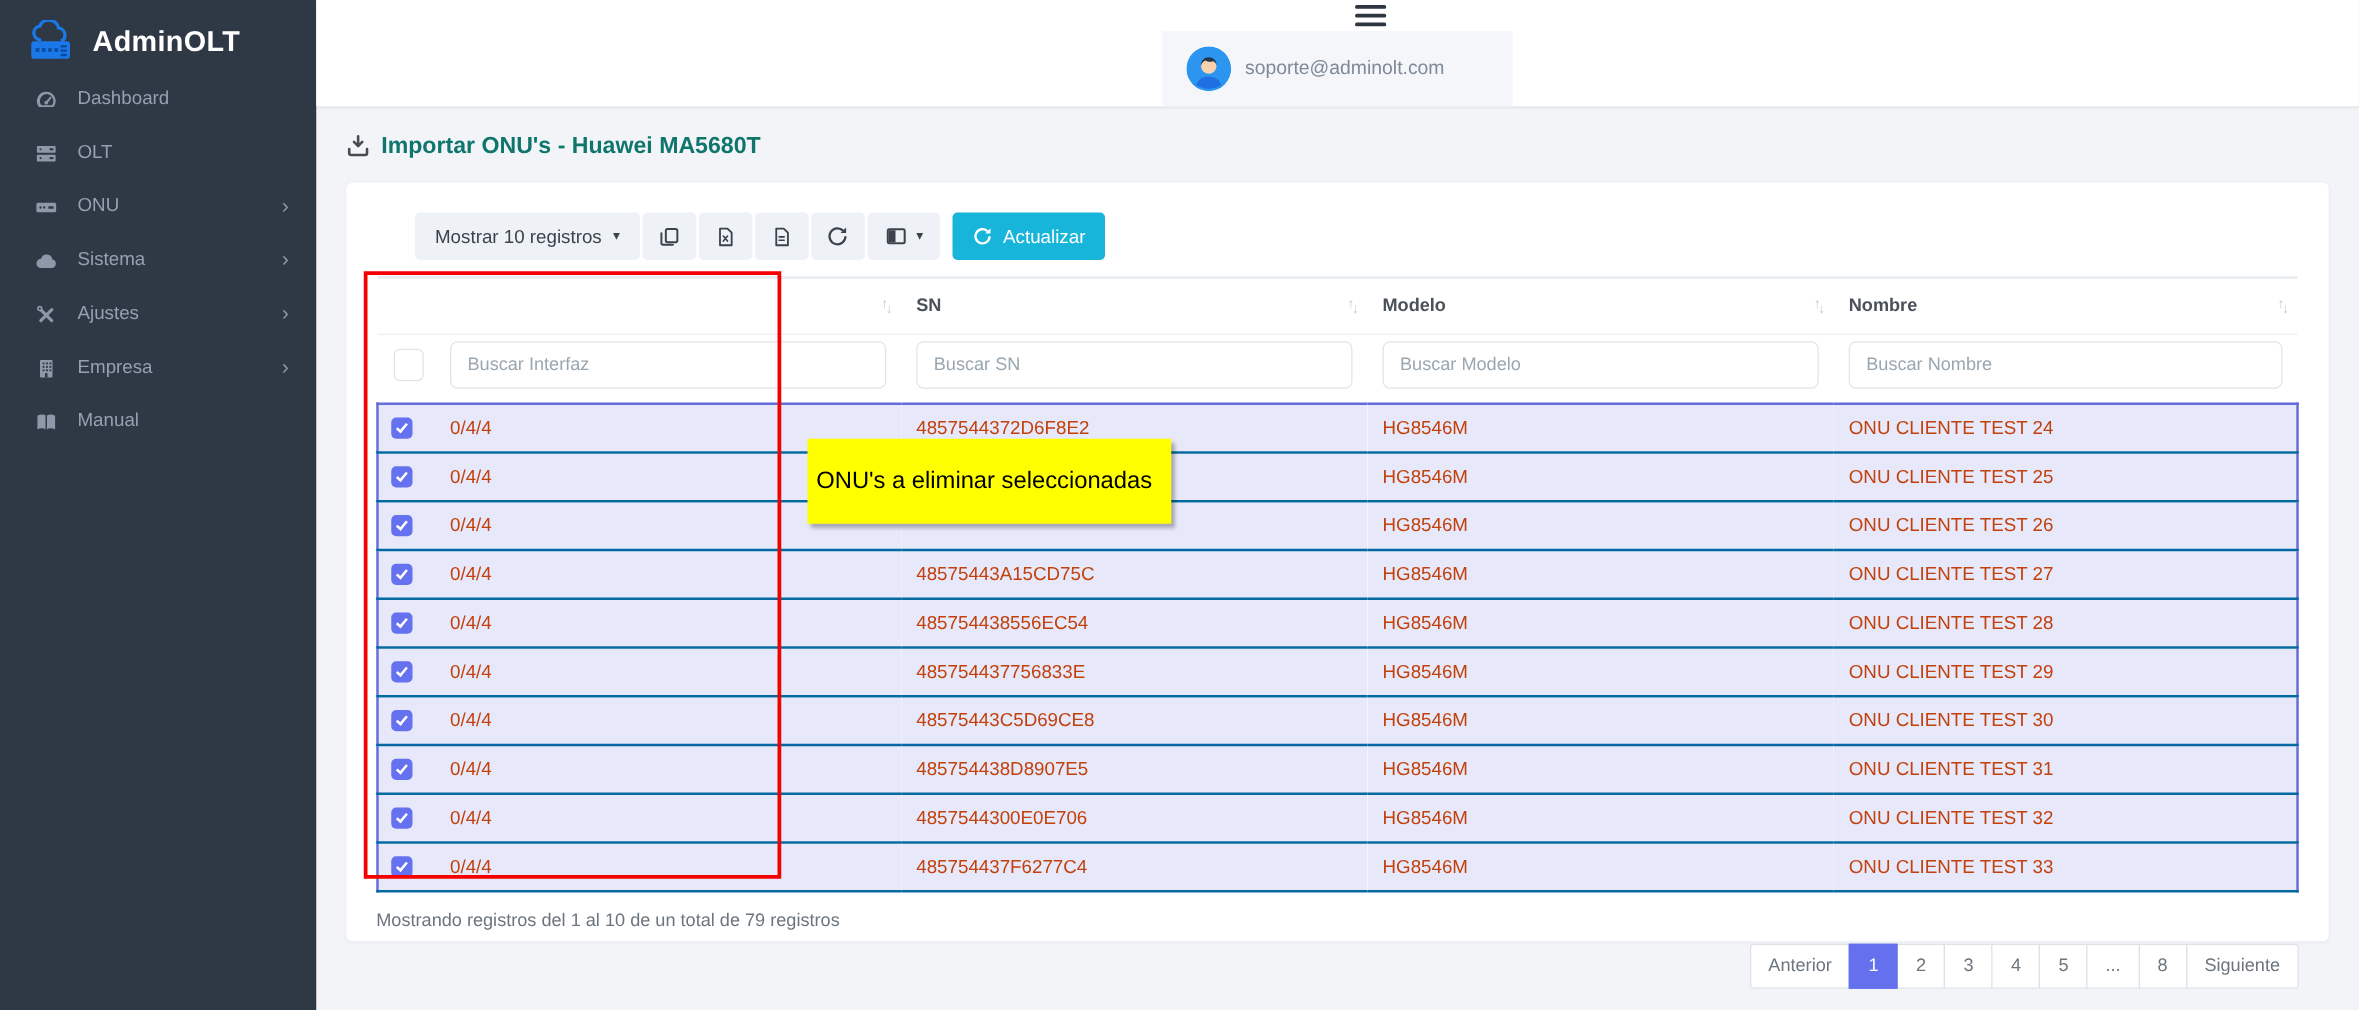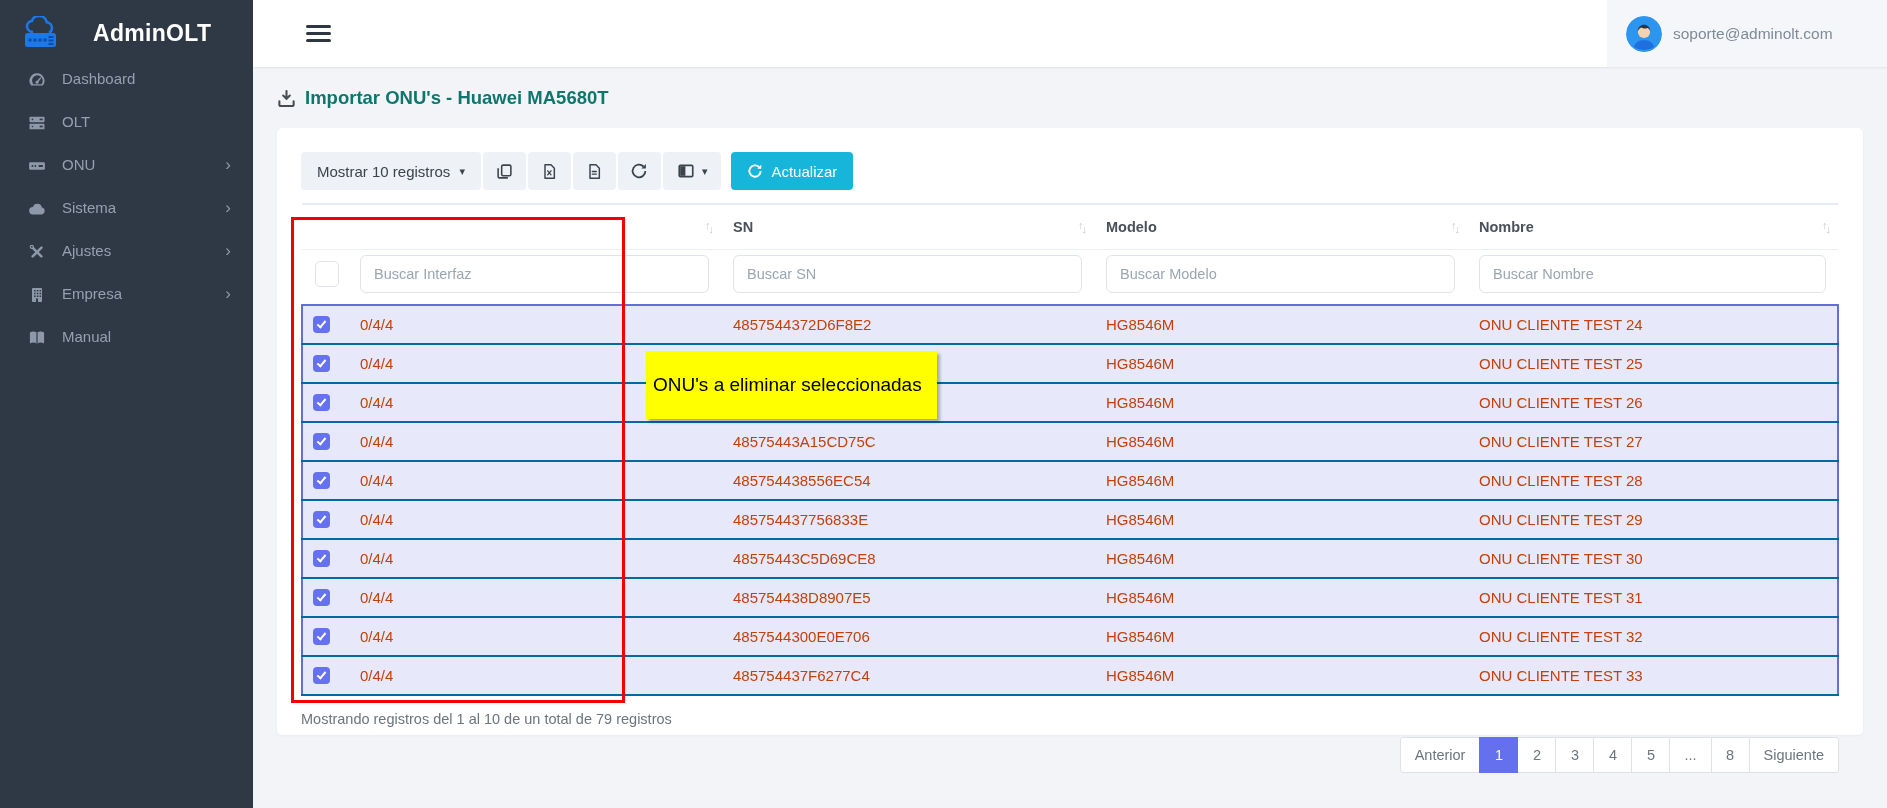--- a/index.html
+++ b/index.html
@@ -6,48 +6,48 @@
   html,body { margin:0; padding:0; }
   body {
     width:1887px; height:808px; position:relative; overflow:hidden;
     font-family:"Liberation Sans", sans-serif; background:#f2f4f7;
     -webkit-font-smoothing:antialiased;
   }
   .app { display:flex; height:808px; }
 
   
   .sidebar { width:253px; flex-shrink:0; background:#2f3845; }
-  .logo-row { height:67px; display:flex; align-items:center; gap:25px; padding-left:24px; cursor:pointer; }
+  .logo-row { height:67px; display:flex; align-items:center; gap:6px; padding-left:24px; cursor:pointer; }
   .logo-text { color:#fff; font-weight:bold; font-size:23px; letter-spacing:.3px; }
   .nav { padding-top:3px; }
   .nav-item { height:43px; display:flex; align-items:flex-start; gap:15px; padding:0 22px 0 27px;
               color:#95a1b0; font-size:15px; cursor:pointer; }
   .nav-item .nicon { width:20px; height:20px; color:#8d99a8; flex-shrink:0; display:flex; align-items:center; }
   .nav-item .chev { margin-left:auto; color:#8d99a8; font-size:17px; line-height:1; }
 
   
   .main { flex:1; display:flex; flex-direction:column; min-width:0; }
-  .topbar { height:67px; background:#fff; display:flex; align-items:center; justify-content:space-between;
-            box-shadow:0 1px 2px rgba(50,58,70,.08); position:relative; z-index:5; }
+  .topbar { height:85px; background:#fff; display:flex; align-items:center; justify-content:space-between;
+            box-shadow:0 1px 2px rgba(50,58,70,.08); position:relative; z-index:5;flex-direction:column; }
   .burger { margin-left:53px; width:25px; cursor:pointer; }
   .burger span { display:block; height:3px; background:#2e3640; border-radius:2px; margin:4px 0; }
   .user-box { width:280px; height:67px; background:#f4f6fa; display:flex; align-items:center; gap:11px;
               padding-left:19px; cursor:pointer; }
   .user-email { color:#7e8a97; font-size:15.5px; }
   .avatar { width:36px; height:36px; border-radius:50%; overflow:hidden; flex-shrink:0; }
 
   
   .content { flex:1; padding:20px 24px 0; }
   .page-title { display:flex; align-items:center; gap:9px; color:#0f766e; font-weight:bold; font-size:18.5px; }
   .page-title .ticon { color:#454c54; display:flex; }
   .card { background:#fff; border-radius:5px; margin-top:19px; padding:24px 24px 16px; position:relative;
           height:607px; box-shadow:0 1px 3px rgba(60,70,90,.05); }
 
   
-  .card-toolbar { display:flex; justify-content:flex-start; align-items:flex-start; }
+  .card-toolbar { display:flex; justify-content:flex-start; align-items:flex-start;margin-left:31px; }
   .btn-group { display:flex; gap:2px; }
   .btn-light { background:#eef1f6; border:none; height:38px; border-radius:4px; color:#3c434d;
                font-size:15px; display:flex; align-items:center; gap:9px; padding:0 16px; cursor:pointer;
                font-family:inherit; }
   .btn-iconic { width:43px; padding:0; justify-content:center; }
   .btn-cyan { background:#17b5d9; border:none; height:38px; border-radius:4px; color:#fff; font-size:15px;
               display:flex; align-items:center; gap:8px; padding:0 16px; margin-left:8px; cursor:pointer;
               font-family:inherit; }
   .caret { font-size:11px; line-height:1; }
   .search-box { position:relative; width:233px; }

